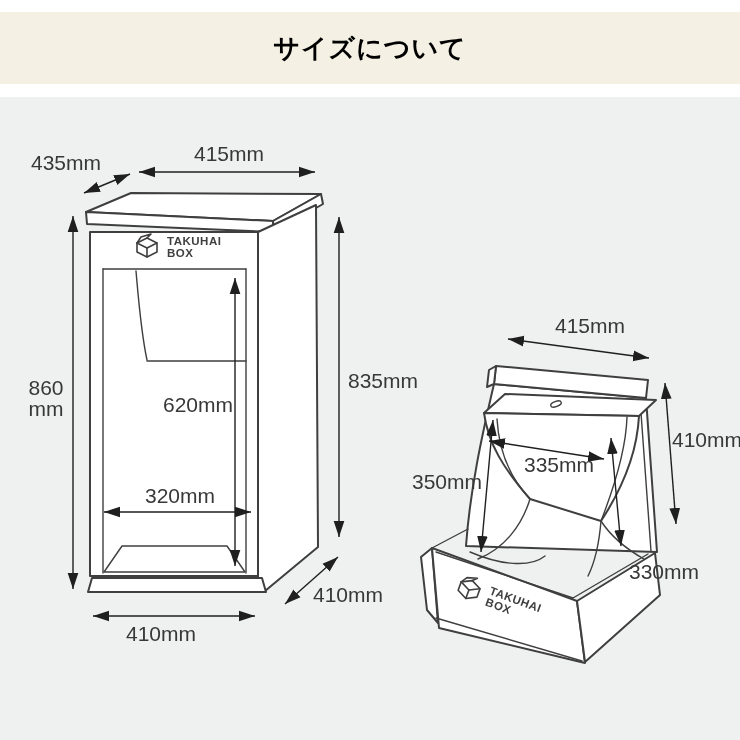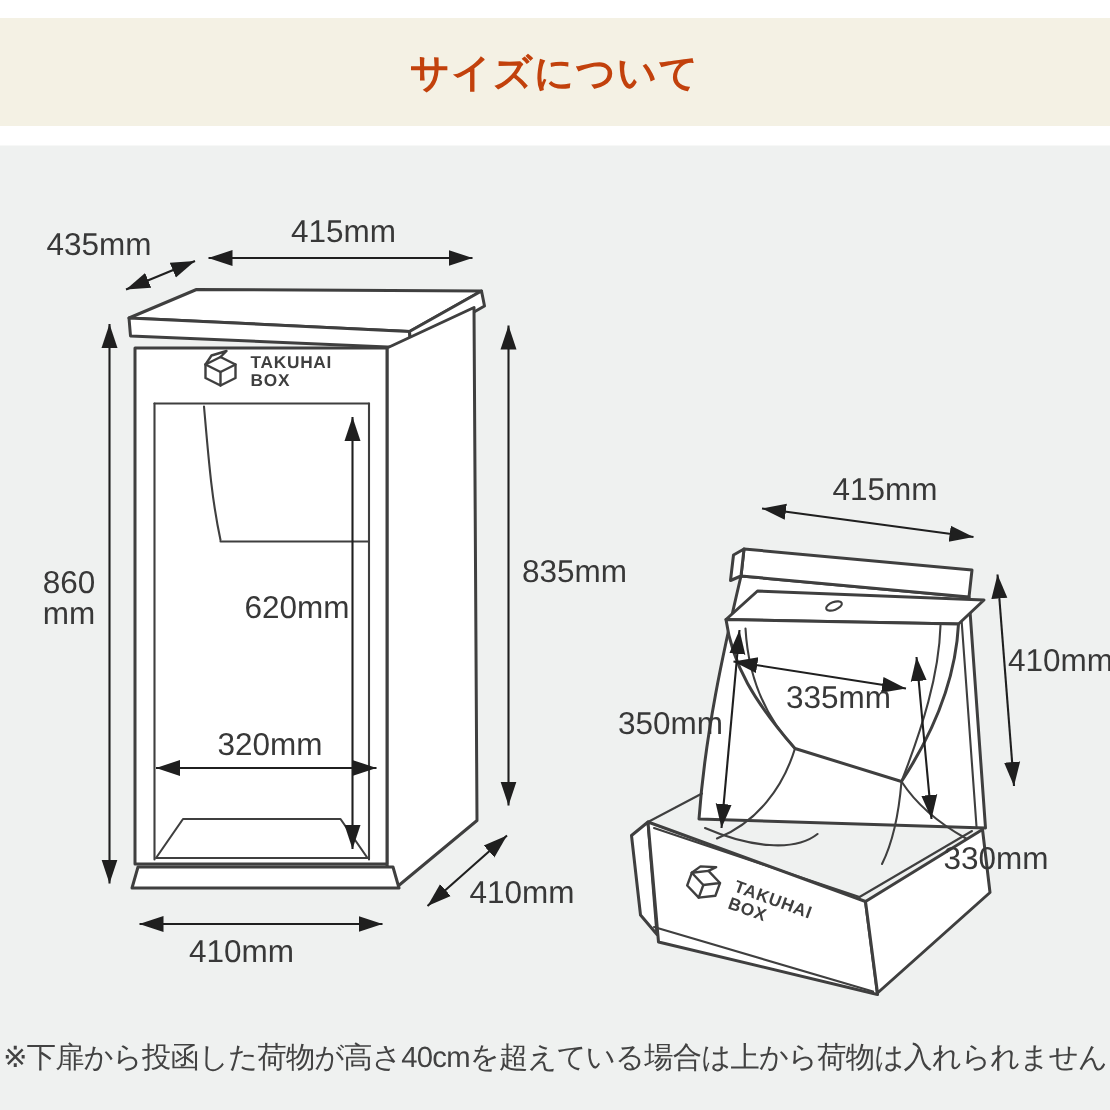--- a/index.html
+++ b/index.html
@@ -16,21 +16,21 @@
     font-family:"Liberation Sans","DejaVu Sans",sans-serif;
     overflow:hidden;
   }
   .page{position:relative;width:740px;height:740px;background:#ffffff;}
   .title-band{
     position:absolute;left:0;top:12px;width:740px;height:72px;
     background:var(--title-band);
     display:flex;align-items:center;justify-content:center;
   }
   .title-band h1{
-    margin:0;font-size:26px;font-weight:700;color:#c2410c;letter-spacing:1px;
+    margin:0;font-size:26px;font-weight:700;color:#000000;letter-spacing:1px;
   }
   .canvas{
     position:absolute;left:0;top:97px;width:740px;height:643px;
     background:var(--canvas);
   }
   .diagram-svg{position:absolute;left:0;top:0;width:740px;height:740px;}
   .note{
     position:absolute;left:0;top:691px;width:740px;
     text-align:center;font-size:19.5px;letter-spacing:-0.5px;color:#424242;
   }
@@ -160,15 +160,14 @@
       <line class="dim" x1="611" y1="438" x2="621" y2="546" marker-start="url(#arrow)" marker-end="url(#arrow)"></line>
 
       <text class="dimlabel" x="590" y="333">415mm</text>
       <text class="dimlabel" x="707" y="447">410mm</text>
       <text class="dimlabel" x="447" y="489">350mm</text>
       <text class="dimlabel" x="559" y="472">335mm</text>
       <text class="dimlabel" x="664" y="579">330mm</text>
     </g>
   </svg>
 
-  <div class="note">※下扉から投函した荷物が高さ40cmを超えている場合は上から荷物は入れられません</div>
 
 </div>
 
 </body></html>

